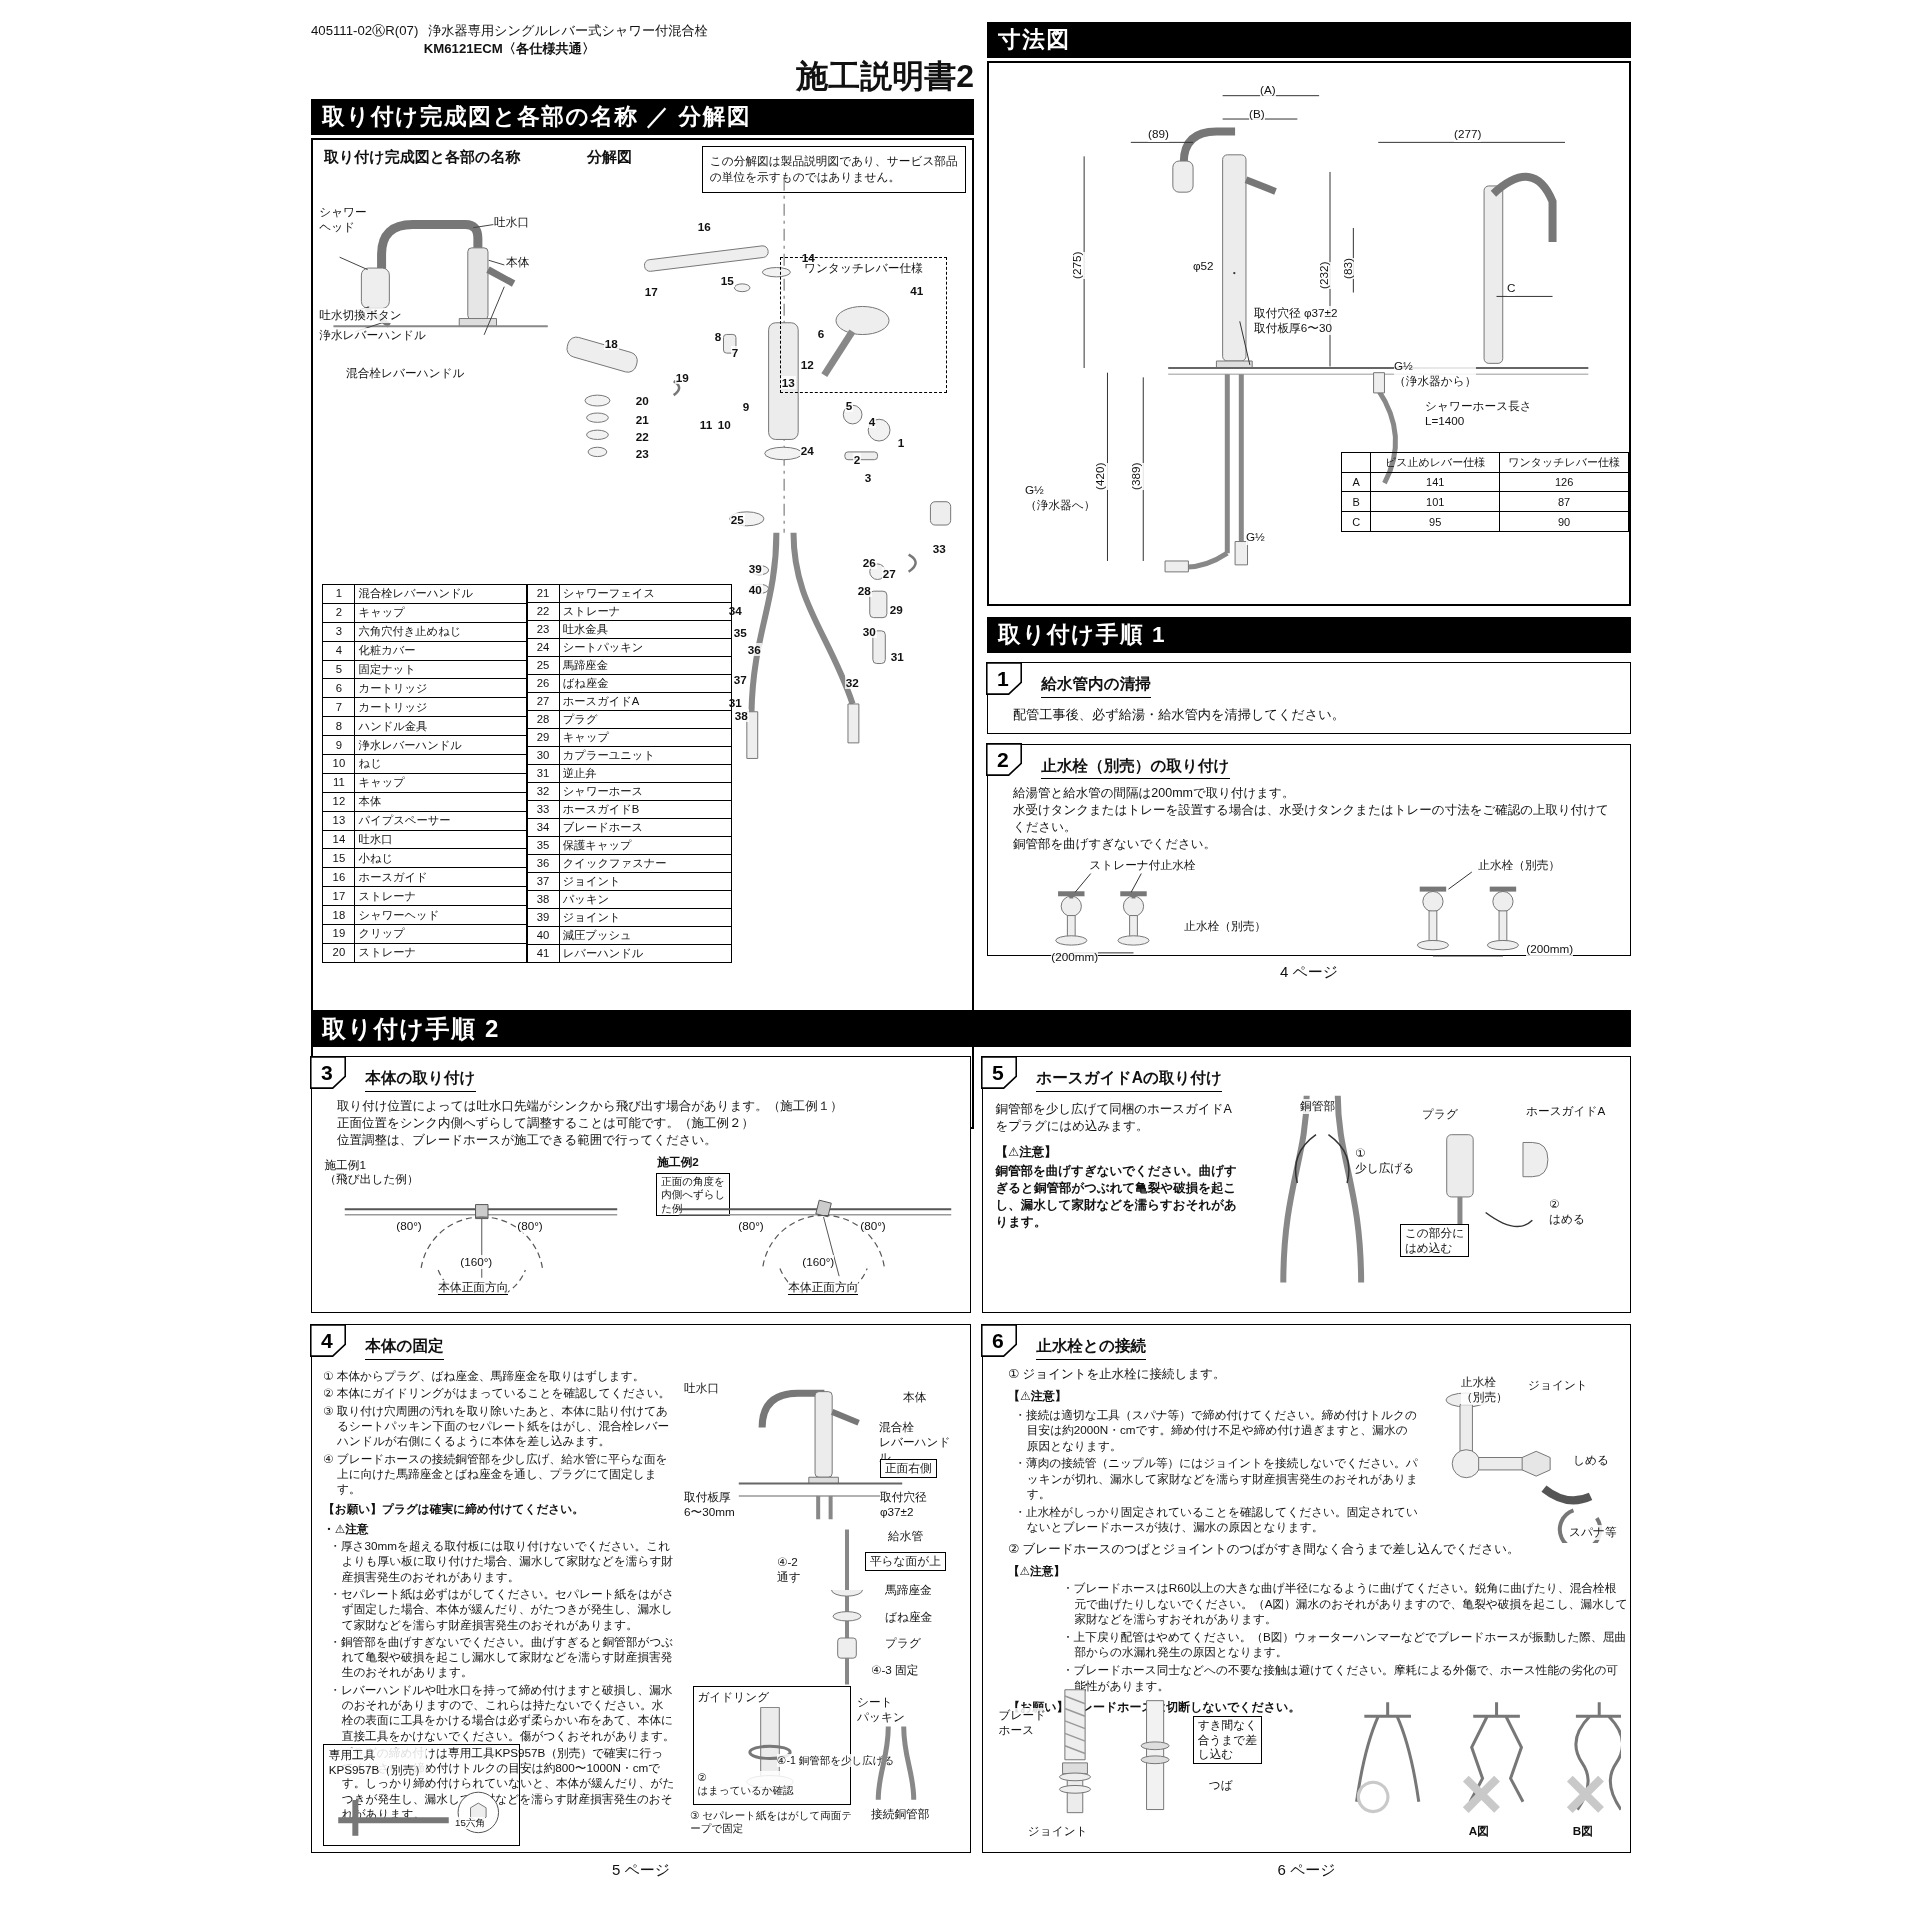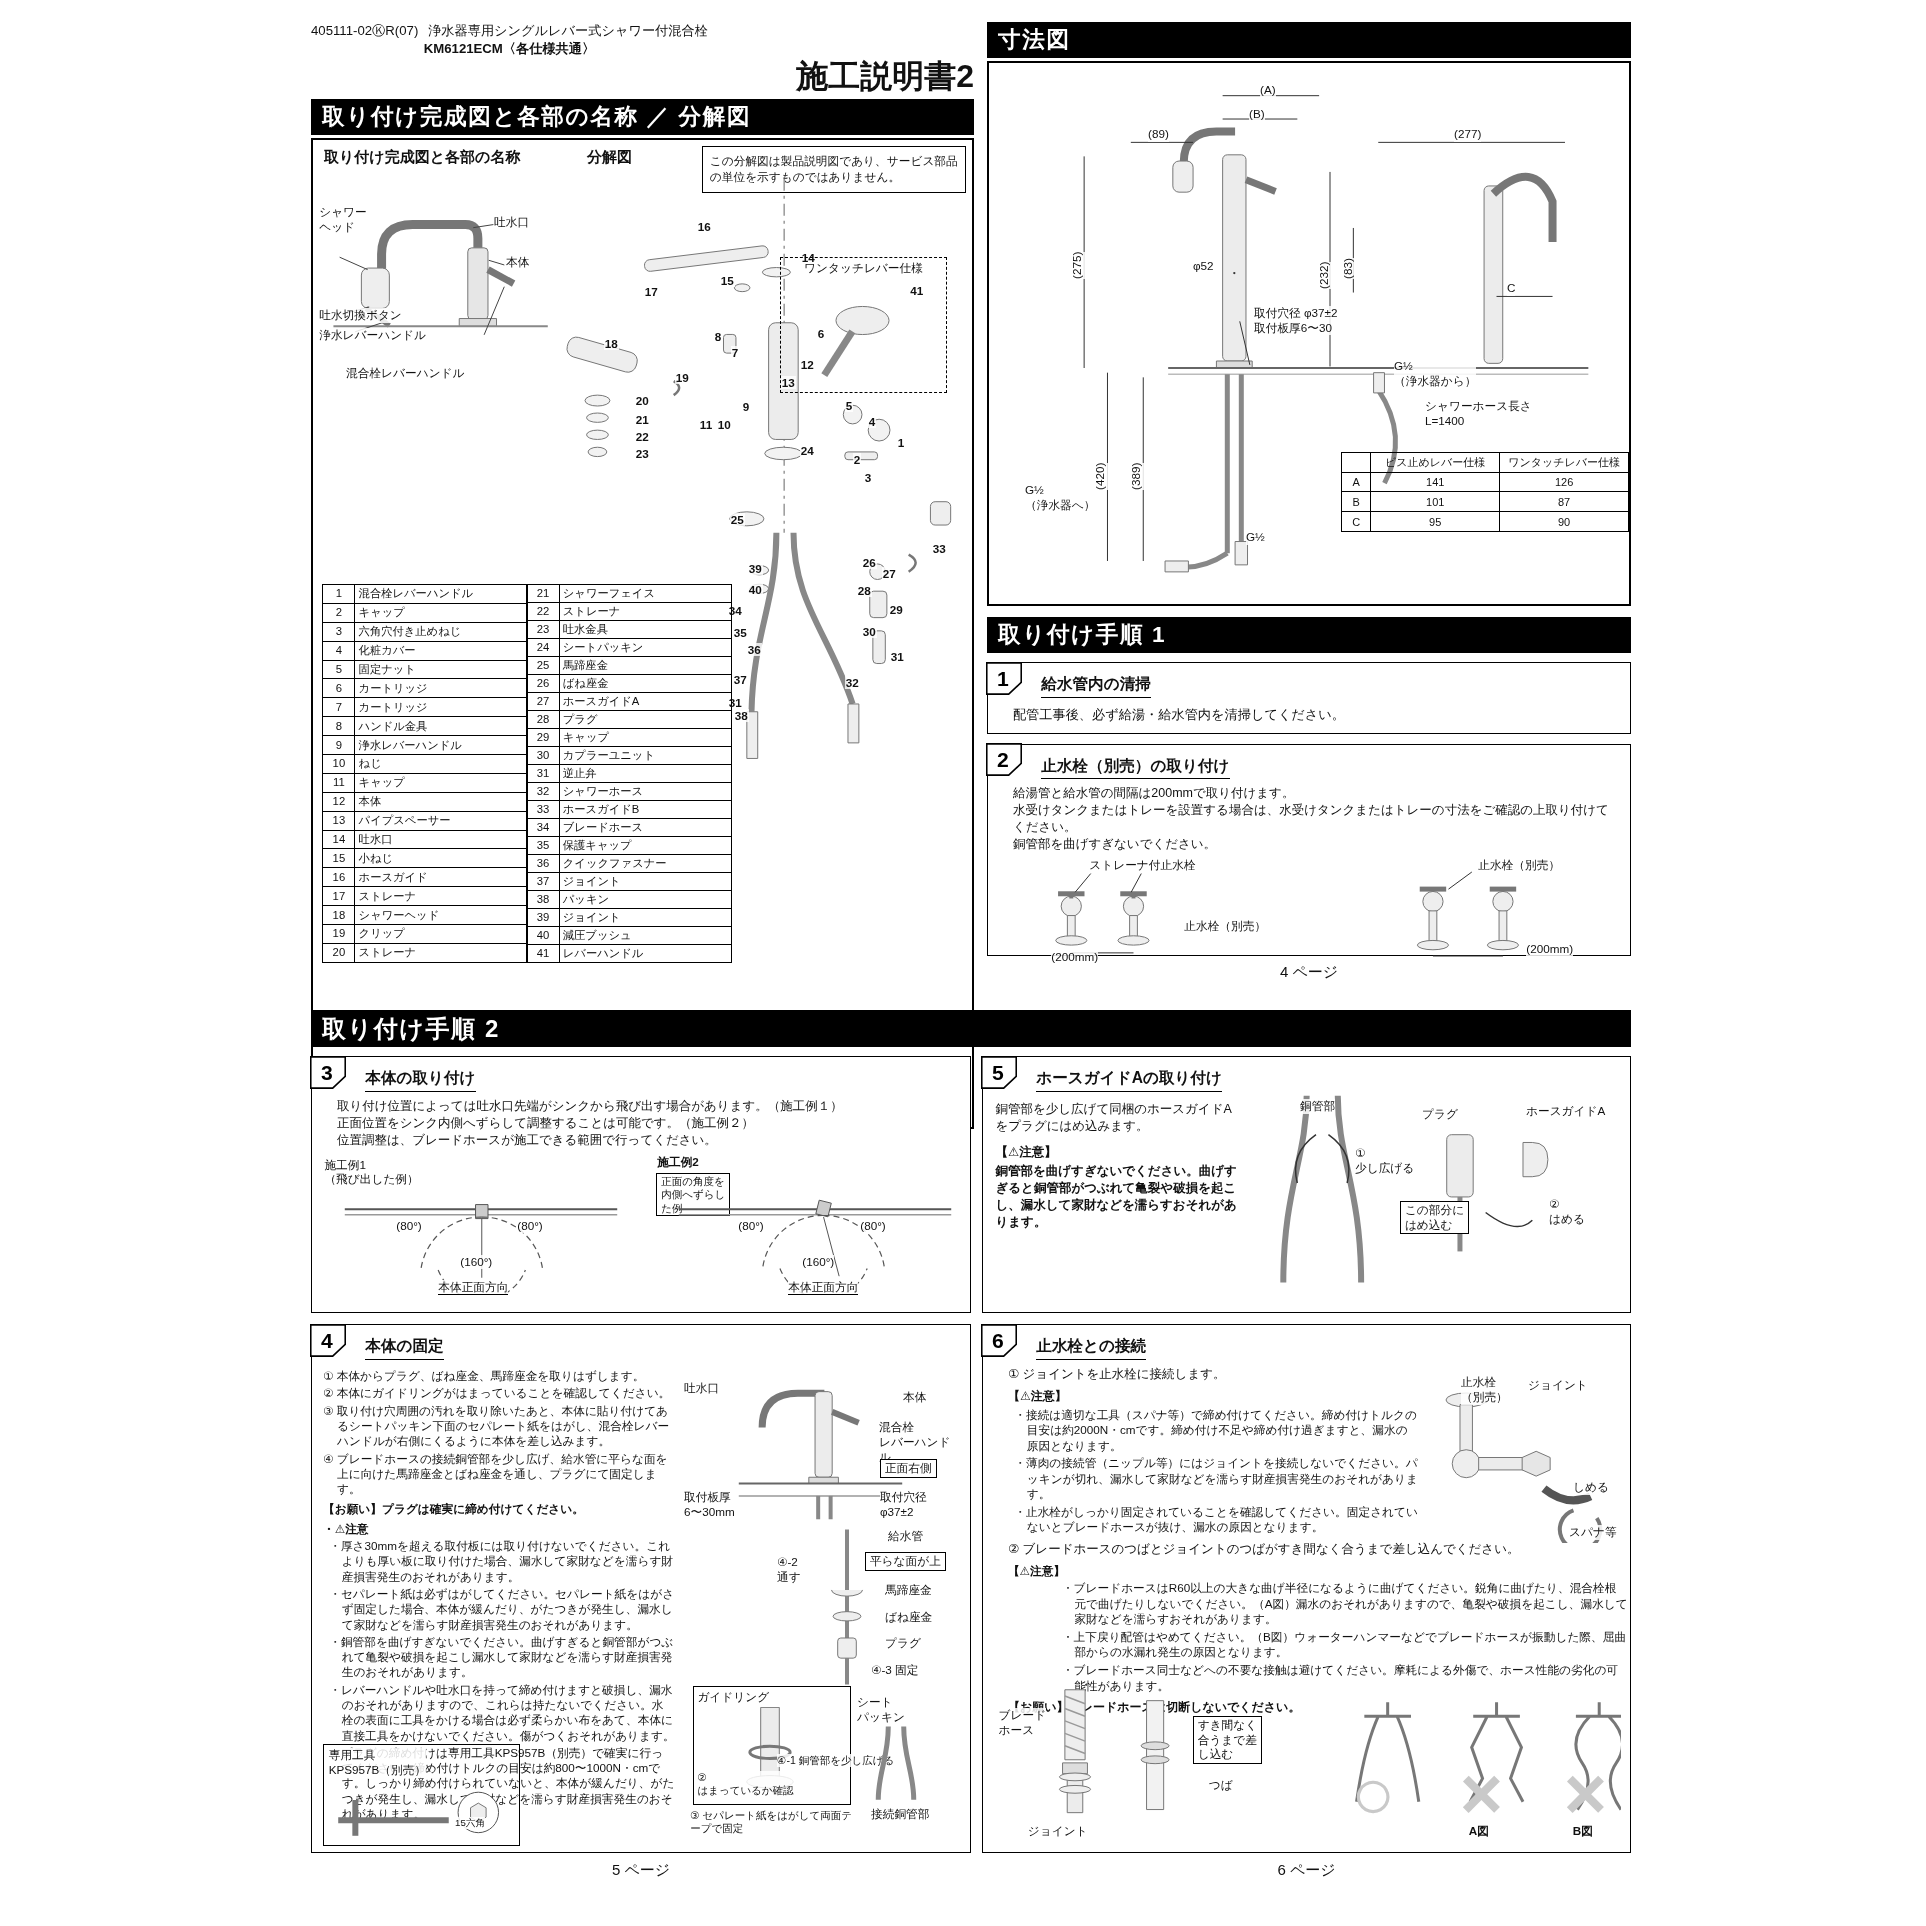--- a/index.html
+++ b/index.html
@@ -700,21 +700,21 @@
               <rect x="250" y="60" width="34" height="80" rx="6" fill="#ececec" stroke="#777"></rect>
               <path d="M360 70 q20 0 20 22 q0 22 -20 22 l-12 0 l0 -44 z" fill="#eee" stroke="#777"></path>
               <path d="M300 160 q40 30 60 10" stroke="#333" stroke-width="1.5" fill="none"></path>
               <line x1="267" y1="140" x2="267" y2="210" stroke="#888" stroke-width="5"></line>
             </svg>
             <span class="lbl" style="left:48px;top:11px;">銅管部</span>
             <span class="lbl" style="left:103px;top:58px;">①
 少し広げる</span>
             <span class="lbl" style="left:170px;top:18.7px;">プラグ</span>
             <span class="lbl" style="left:274px;top:15.6px;">ホースガイドA</span>
-            <span class="lbl boxedlbl" style="left:148px;top:113px;">この部分に
+            <span class="lbl boxedlbl" style="left:148px;top:136px;">この部分に
 はめ込む</span>
             <span class="lbl" style="left:297px;top:109px;">②
 はめる</span>
           </div>
         </div>
 
         <div class="sbox" style="height:529px;margin-top:11px;padding:6.2px 9.3px;">
           <svg class="badge" viewBox="0 0 46 42">
             <path d="M1 1 H45 V26 L29 41 H1 Z" fill="#fff" stroke="#000" stroke-width="2"></path>
             <text x="14" y="30" font-size="27" font-weight="bold">6</text>
@@ -735,21 +735,21 @@
               <rect x="42" y="42" width="16" height="60" fill="#ececec" stroke="#777"></rect>
               <circle cx="50" cy="118" r="18" fill="#eee" stroke="#777"></circle>
               <rect x="66" y="110" width="70" height="16" fill="#ececec" stroke="#777"></rect>
               <path d="M140 102 l18 8 v16 l-18 8 l-18 -8 v-16 z" fill="#e6e6e6" stroke="#777"></path>
               <path d="M150 150 q30 24 60 10" stroke="#555" stroke-width="8" fill="none"></path>
               <path d="M188 178 a26 26 0 1 0 30 10" stroke="#777" stroke-width="4" fill="none"></path>
             </svg>
             <span class="lbl" style="left:101px;top:6.2px;">ジョイント</span>
             <span class="lbl" style="left:34px;top:3.1px;">止水栓
 （別売）</span>
-            <span class="lbl" style="left:146px;top:108px;">しめる</span>
+            <span class="lbl" style="left:146px;top:81px;">しめる</span>
             <span class="lbl" style="left:142px;top:153px;">スパナ等</span>
           </div>
 
           <div class="bodytxt" style="margin:6.2px 0 0 15.6px;width:615px;">② ブレードホースのつばとジョイントのつばがすき間なく合うまで差し込んでください。</div>
           <div style="margin:4.7px 0 0 15.6px;width:620px;font-size:11.7px;line-height:1.32;">
             <span style="font-weight:bold;">【⚠注意】</span>
             <div style="padding-left:54px;">
 
             <div class="hangdot">・ブレードホースはR60以上の大きな曲げ半径になるように曲げてください。鋭角に曲げたり、混合栓根元で曲げたりしないでください。（A図）漏水のおそれがありますので、亀裂や破損を起こし、漏水して家財などを濡らすおそれがあります。</div>
                 <div class="hangdot">・上下戻り配管はやめてください。（B図）ウォーターハンマーなどでブレードホースが振動した際、屈曲部からの水漏れ発生の原因となります。</div>

